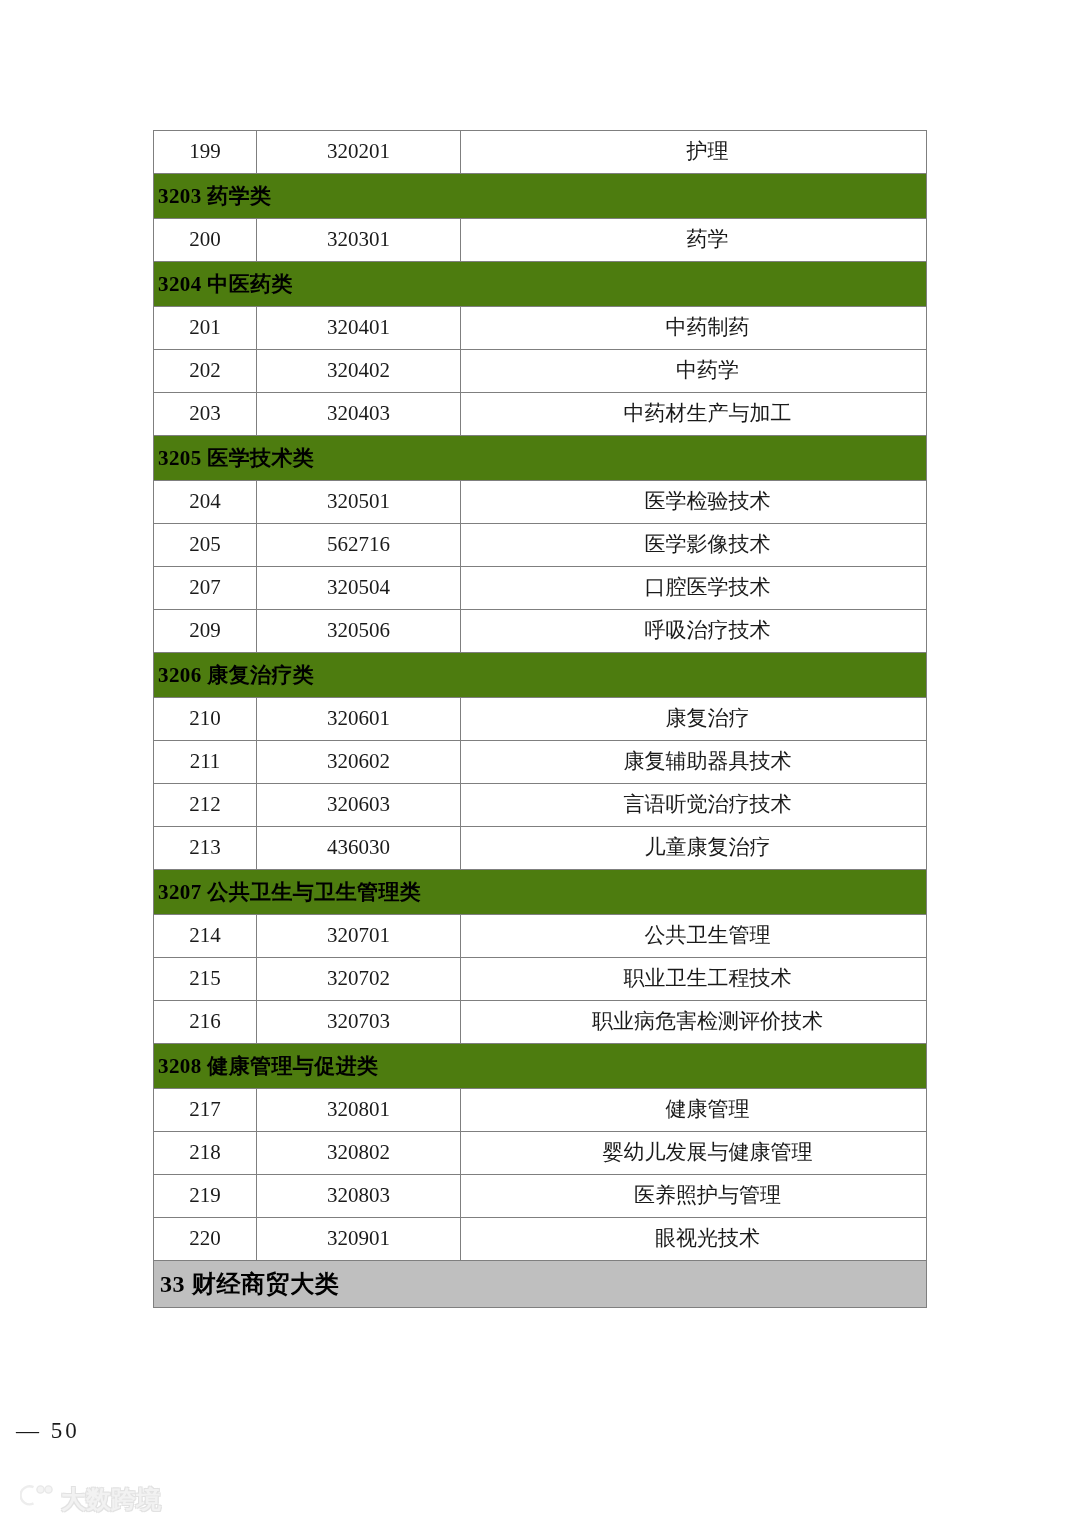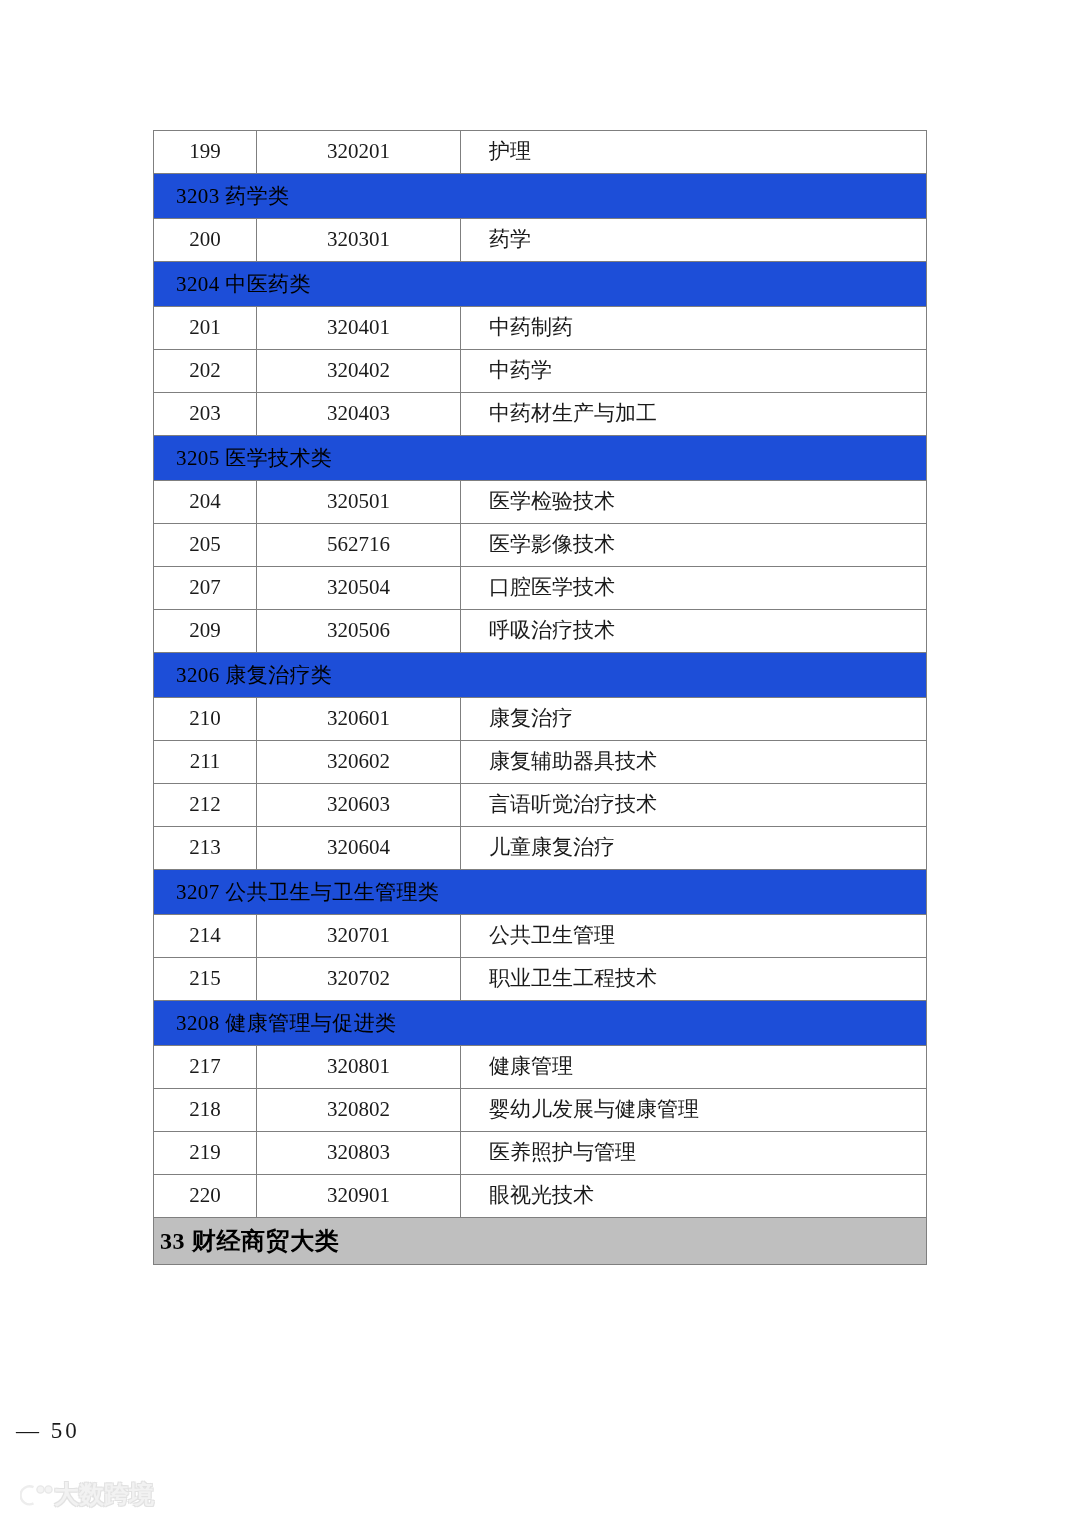--- a/index.html
+++ b/index.html
@@ -50,33 +50,33 @@
     color: #1a1a1a;
     line-height: 1.1;
   }
   td.cell-index {
     text-align: center;
   }
   td.cell-code {
     text-align: center;
   }
   td.cell-name {
-    text-align: left;
+    text-align: center;
     padding-left: 28px;
   }
 
   
   tr.subcat-row td {
     height: 44px;
-    background: #1d4ed8;
+    background: #4d7c0f;
     font-size: 21px;
-    font-weight: normal;
+    font-weight: bold;
     color: #000000;
     text-align: left;
-    padding-left: 22px;
+    padding-left: 4px;
     letter-spacing: 0.4px;
   }
 
   
   tr.maincat-row td {
     height: 46px;
     background: #bfbfbf;
     font-size: 24px;
     font-weight: bold;
     color: #000000;
@@ -95,21 +95,22 @@
     color: #1a1a1a;
     letter-spacing: 3px;
   }
 
   
   .watermark {
     position: absolute;
     left: 20px;
     top: 1482px;
     display: flex;
-    align-items: flex-start;
+    align-items: flex-end;
+    gap: 7px;
     opacity: 1;
   }
   .watermark .wm-logo {
     display: block;
   }
   .watermark .wm-text {
     font-family: "DejaVu Sans", "Liberation Sans", sans-serif;
     font-size: 25px;
     font-weight: bold;
     color: #f2f2f2;
@@ -200,35 +201,40 @@
           <td class="cell-code">320602</td>
           <td class="cell-name">康复辅助器具技术</td>
         </tr>
         <tr class="data-row">
           <td class="cell-index">212</td>
           <td class="cell-code">320603</td>
           <td class="cell-name">言语听觉治疗技术</td>
         </tr>
         <tr class="data-row">
           <td class="cell-index">213</td>
-          <td class="cell-code">320604</td>
+          <td class="cell-code">436030</td>
           <td class="cell-name">儿童康复治疗</td>
         </tr>
         <tr class="subcat-row">
           <td colspan="3">3207 公共卫生与卫生管理类</td>
         </tr>
         <tr class="data-row">
           <td class="cell-index">214</td>
           <td class="cell-code">320701</td>
           <td class="cell-name">公共卫生管理</td>
         </tr>
         <tr class="data-row">
           <td class="cell-index">215</td>
           <td class="cell-code">320702</td>
           <td class="cell-name">职业卫生工程技术</td>
+        </tr>
+        <tr class="data-row">
+          <td class="cell-index">216</td>
+          <td class="cell-code">320703</td>
+          <td class="cell-name">职业病危害检测评价技术</td>
         </tr>
         <tr class="subcat-row">
           <td colspan="3">3208 健康管理与促进类</td>
         </tr>
         <tr class="data-row">
           <td class="cell-index">217</td>
           <td class="cell-code">320801</td>
           <td class="cell-name">健康管理</td>
         </tr>
         <tr class="data-row">

